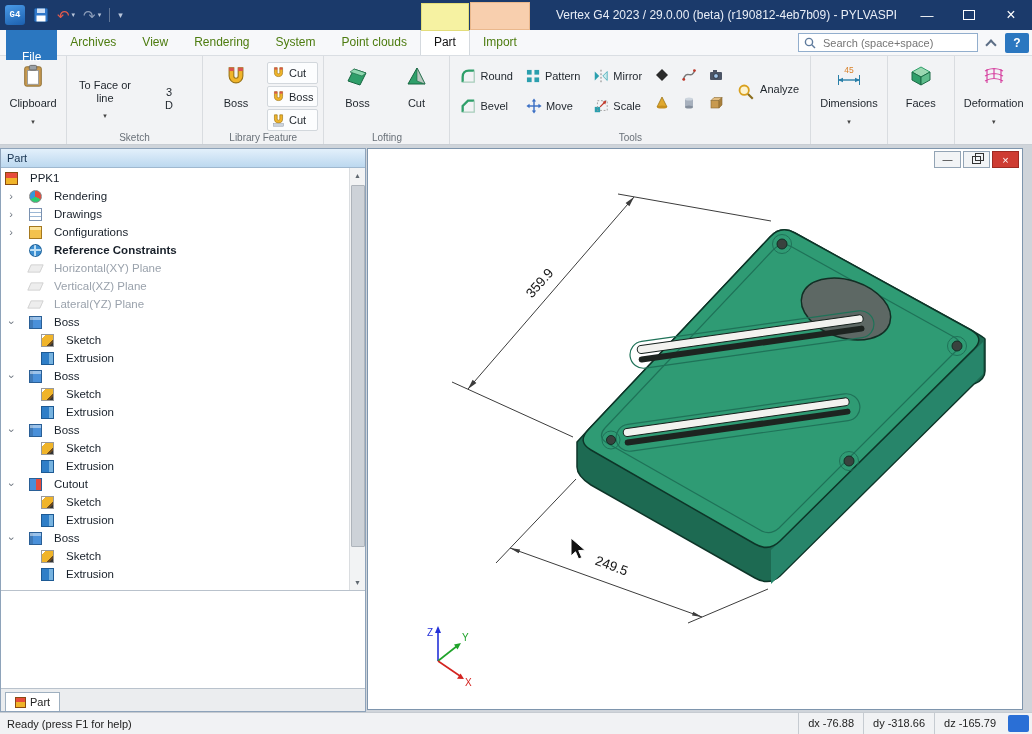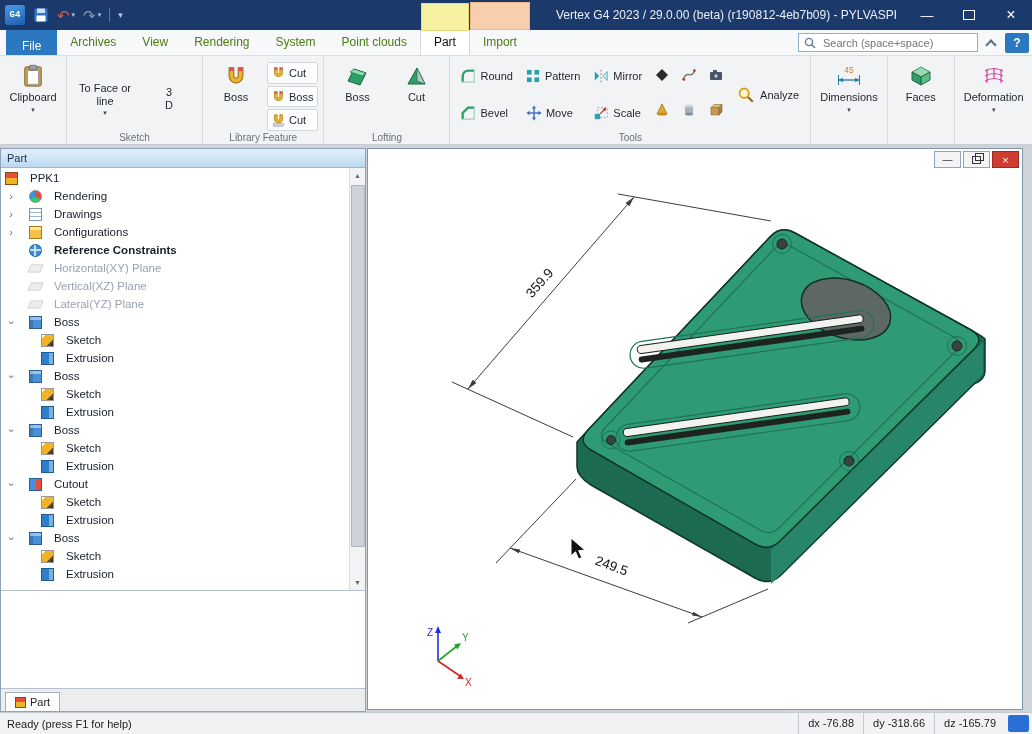--- a/index.html
+++ b/index.html
@@ -21,53 +21,53 @@
             white-space:nowrap;overflow:hidden;max-width:340px;}
   .winctl{position:absolute;right:0;top:0;height:30px;display:flex;}
   .winbtn{width:42px;height:30px;display:flex;align-items:center;justify-content:center;color:#fff;font-size:13px;}
   .winbtn.closebtn{font-size:16px;}
   .maxglyph{width:10px;height:8px;border:1.5px solid #fff;}
 
   
   #tabrow{position:absolute;left:0;top:30px;width:100%;height:26px;background:#f7f8fa;
           border-bottom:1px solid #dadee3;display:flex;align-items:stretch;z-index:5;box-sizing:border-box;}
   .tab{position:relative;padding:0 13px;line-height:25px;font-size:12px;color:#4d7c0f;cursor:default;}
-  .tab.file{background:#2b77c0;color:#fff;margin-left:6px;padding:4px 16px;}
+  .tab.file{background:#2b77c0;color:#fff;margin-left:6px;padding:15px 16px;}
   .tab.active{background:#fff;border:1px solid #d4d9de;border-bottom:none;color:#111;line-height:23px;}
   .accent{position:absolute;left:0;top:-28px;width:100%;height:28px;box-sizing:border-box;}
   .accent.yellow{background:#f6f2a2;border:1px solid #e3dd7a;}
   .accent.orange{background:#f8cfae;border:1px solid #eab88d;}
   .search{position:absolute;right:54px;top:3px;width:180px;height:19px;background:#fff;
           border:1px solid #92aecd;display:flex;align-items:center;padding:0 5px;gap:5px;box-sizing:border-box;}
   .search input{border:none;outline:none;flex:1;font-size:11px;font-family:inherit;color:#444;background:transparent;}
   .collapsebtn{position:absolute;right:33px;top:6px;width:16px;height:14px;display:flex;align-items:center;justify-content:center;}
   .chevup{width:6px;height:6px;border-top:2px solid #5c6e86;border-right:2px solid #5c6e86;transform:rotate(-45deg);margin-top:3px;}
   .helpbtn{position:absolute;right:3px;top:3px;width:24px;height:20px;background:#2b77c0;color:#fff;font-size:12px;
            font-weight:bold;display:flex;align-items:center;justify-content:center;border-radius:2px;}
 
   
   #ribbon{position:absolute;left:0;top:56px;width:100%;height:89px;background:#f2f3f5;
           border-bottom:1px solid #c9ced4;display:flex;overflow:hidden;box-sizing:border-box;}
   .rgroup{position:relative;padding:3px 5px 13px 5px;border-right:1px solid #d9dce0;display:flex;}
   .glabel{position:absolute;left:0;right:0;bottom:1px;text-align:center;font-size:10px;color:#697078;}
   .rbody{display:flex;gap:3px;}
   .bigbtn{min-width:48px;max-width:70px;display:flex;flex-direction:column;align-items:center;
-          padding:3px 3px 0;gap:2px;font-size:11px;line-height:1.15;text-align:center;color:#1e242b;
+          padding:3px 3px 0;gap:8px;font-size:11px;line-height:1.15;text-align:center;color:#1e242b;
           border:1px solid transparent;border-radius:2px;cursor:default;}
   .bigbtn .bicon{height:26px;display:flex;align-items:center;justify-content:center;}
   .textbtn{justify-content:center;width:58px;padding-top:8px;}
   .textbtn.narrow{width:26px;}
   .caret{font-size:7px;color:#444;line-height:1;}
   .smallcol{display:flex;flex-direction:column;gap:2px;padding-top:3px;}
   .smallbtn{display:flex;align-items:center;gap:4px;font-size:11px;color:#1e242b;height:20px;padding:0 4px;
             border:1px solid #d2d7dc;background:#fcfdfe;border-radius:2px;cursor:default;}
   .smallbtn.plain{border-color:transparent;background:transparent;height:24px;}
-  .tcol{display:flex;flex-direction:column;gap:11px;padding-top:4px;}
+  .tcol{display:flex;flex-direction:column;gap:4px;padding-top:4px;}
   .iconbtn{width:22px;height:22px;display:flex;align-items:center;justify-content:center;border:1px solid transparent;}
-  .analyzebtn{display:flex;align-items:center;gap:5px;font-size:11px;color:#1e242b;padding:0 6px;
+  .analyzebtn{display:flex;gap:5px;font-size:11px;color:#1e242b;padding:0 6px;
               align-self:center;height:24px;cursor:default;}
 
   
   #leftpanel{position:absolute;left:0;top:148px;width:366px;height:564px;background:#fff;
              border:1px solid #8ea3ba;box-sizing:border-box;}
   .pheader{height:18px;background:linear-gradient(180deg,#e3f0fb,#bcd8ef);border-bottom:1px solid #9fb8cf;
            font-size:11px;color:#16324f;padding-left:6px;display:flex;align-items:center;}
   .treewrap{position:relative;height:422px;border-bottom:1px solid #b9c2cc;overflow:hidden;}
   .tree{position:absolute;left:0;top:1px;right:15px;bottom:0;}
   .trow{height:18px;display:flex;align-items:center;gap:12px;padding-left:4px;font-size:11.5px;

